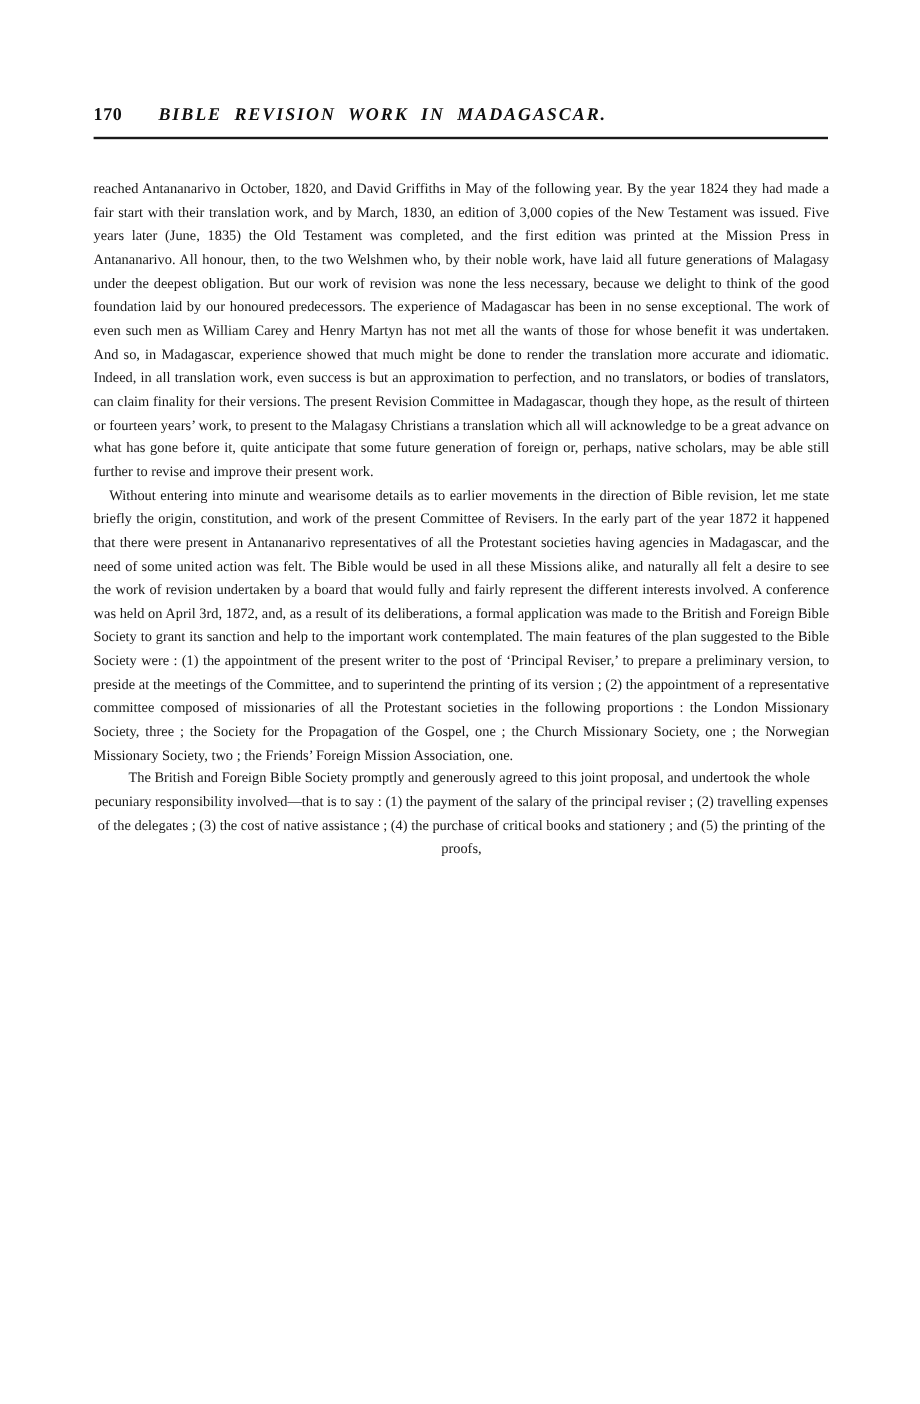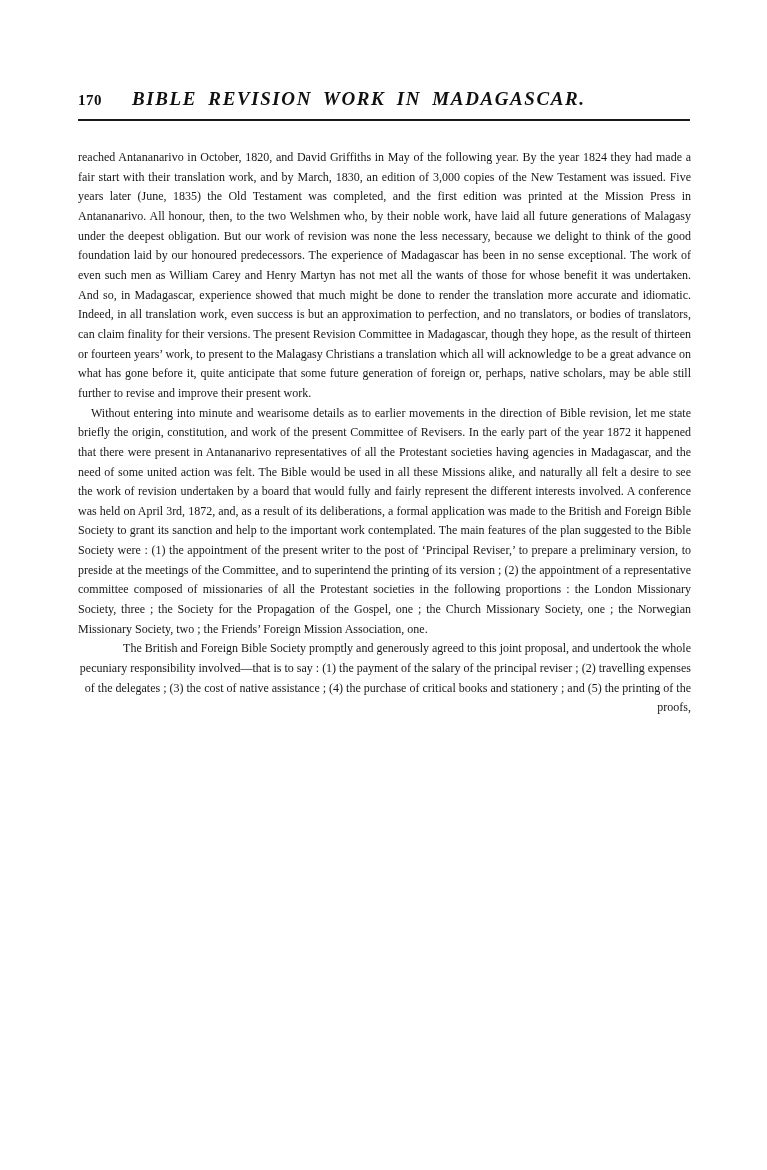--- a/index.html
+++ b/index.html
@@ -33,21 +33,21 @@
     font-size: 15px;
     font-weight: bold;
     letter-spacing: 0.5px;
     color: #111;
     font-family: "Liberation Serif", "DejaVu Serif", serif;
   }
   .running-title {
     margin-left: 30px;
     font-style: italic;
     font-weight: bold;
-    font-size: 19px;
+    font-size: 15px;
     letter-spacing: 1.6px;
     word-spacing: 5px;
     color: #101010;
   }
   .head-rule {
     margin-top: 9px;
     width: 612px;
     height: 2px;
     background: #1a1a1a;
   }
@@ -70,21 +70,21 @@
     color: #161616;
   }
   .para + .para {
     margin-top: 0;
   }
   .para.indent {
     text-indent: 13px;
   }
   
   .para:last-child {
-    text-align: right;
+    text-align: center;
   }
 </style>
 </head>
 <body>
 
 <div class="page">
 
   <div class="header-block">
     <div class="header-line">
       <span class="folio">170</span>

